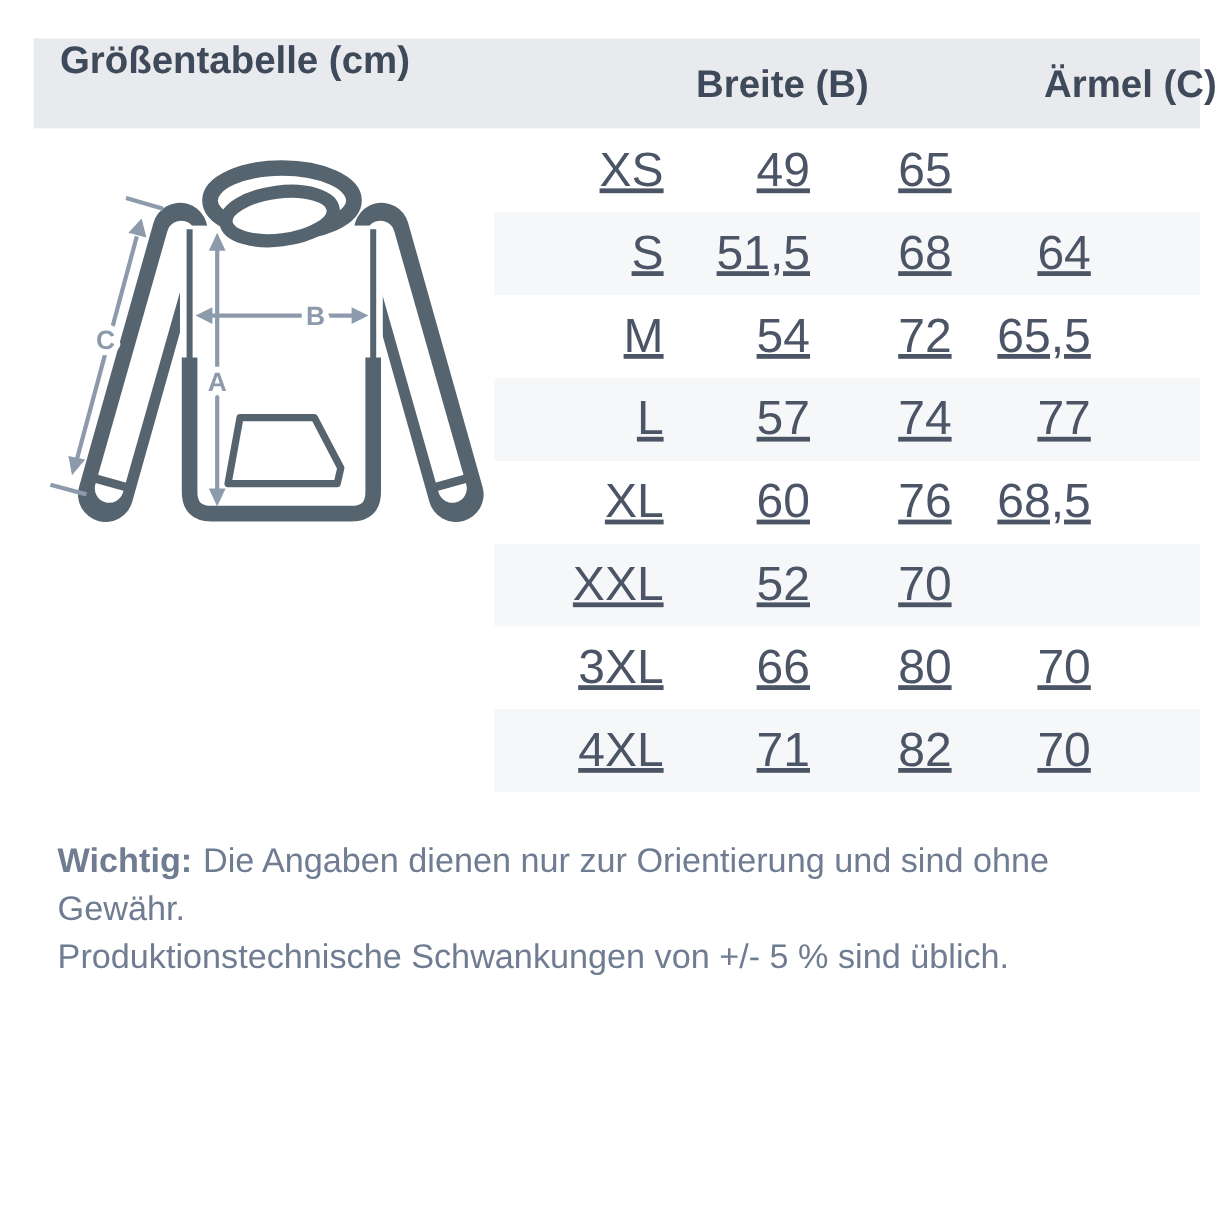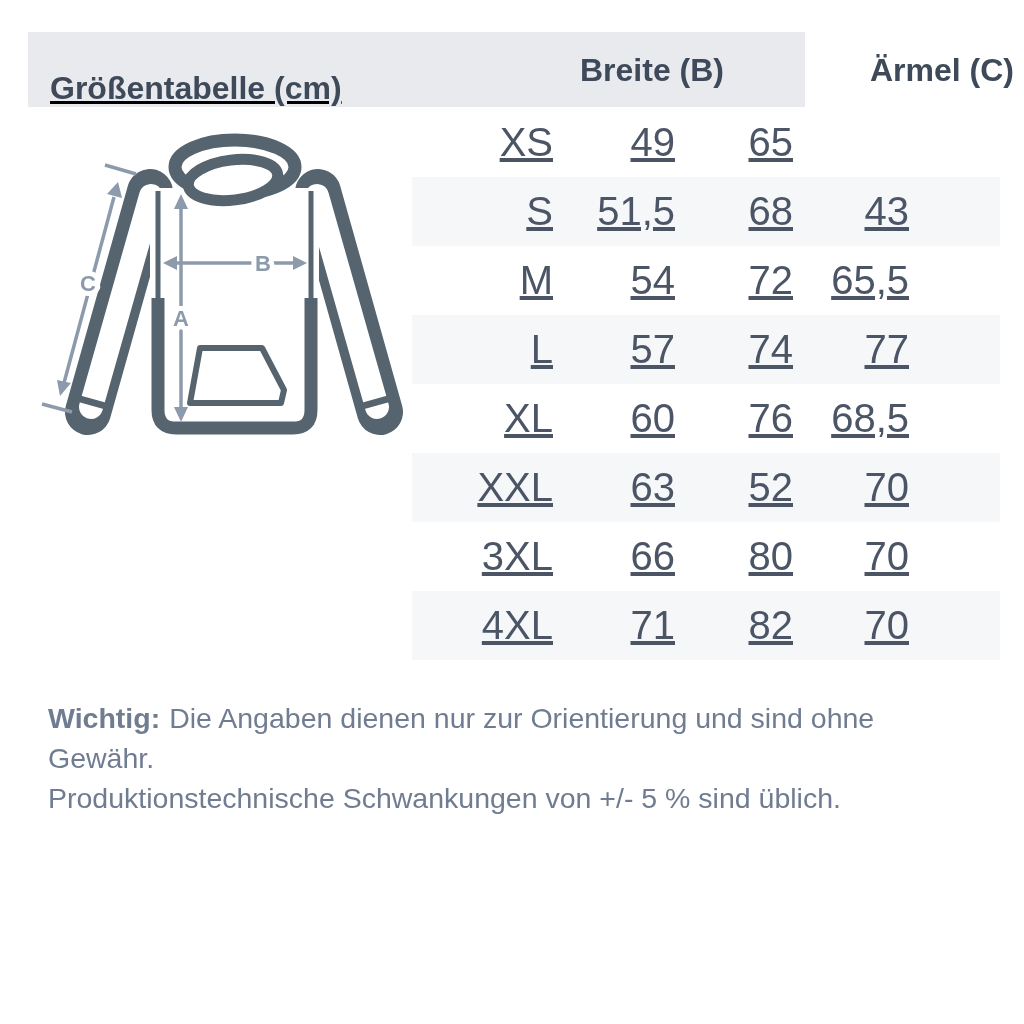--- a/index.html
+++ b/index.html
@@ -13,23 +13,23 @@
   }
   *{box-sizing:border-box;margin:0;padding:0;}
   html,body{width:1024px;height:1024px;}
   body{
     background:#ffffff;
     font-family:"Liberation Sans","DejaVu Sans",sans-serif;
     position:relative;
     overflow:hidden;
   }
   .band{
-    position:absolute;left:28px;top:32px;width:777px;height:75px;
+    position:absolute;left:28px;top:32px;width:972px;height:75px;
     background:var(--band-bg);
-    display:flex;align-items:flex-end;text-decoration:underline;
+    display:flex;align-items:flex-start;
   }
   .title{
     font-size:32px;font-weight:bold;color:var(--heading-ink);
     padding-left:22px;white-space:nowrap;
   }
   .col-head{
     position:absolute;top:50%;transform:translate(-50%,-50%);
     font-size:32px;font-weight:bold;color:var(--heading-ink);white-space:nowrap;margin-left:44px;
   }
   .ch1{left:580px;}
@@ -143,21 +143,21 @@
     <div class="row">
       <div class="cell">XS</div>
       <div class="cell">49</div>
       <div class="cell">65</div>
     </div>
 
     <div class="row">
       <div class="cell">S</div>
       <div class="cell">51,5</div>
       <div class="cell">68</div>
-      <div class="cell">43</div>
+      <div class="cell">64</div>
     </div>
 
     <div class="row">
       <div class="cell">M</div>
       <div class="cell">54</div>
       <div class="cell">72</div>
       <div class="cell">65,5</div>
     </div>
 
     <div class="row">
@@ -169,21 +169,20 @@
 
     <div class="row">
       <div class="cell">XL</div>
       <div class="cell">60</div>
       <div class="cell">76</div>
       <div class="cell">68,5</div>
     </div>
 
     <div class="row">
       <div class="cell">XXL</div>
-      <div class="cell">63</div>
       <div class="cell">52</div>
       <div class="cell">70</div>
     </div>
 
     <div class="row">
       <div class="cell">3XL</div>
       <div class="cell">66</div>
       <div class="cell">80</div>
       <div class="cell">70</div>
     </div>

